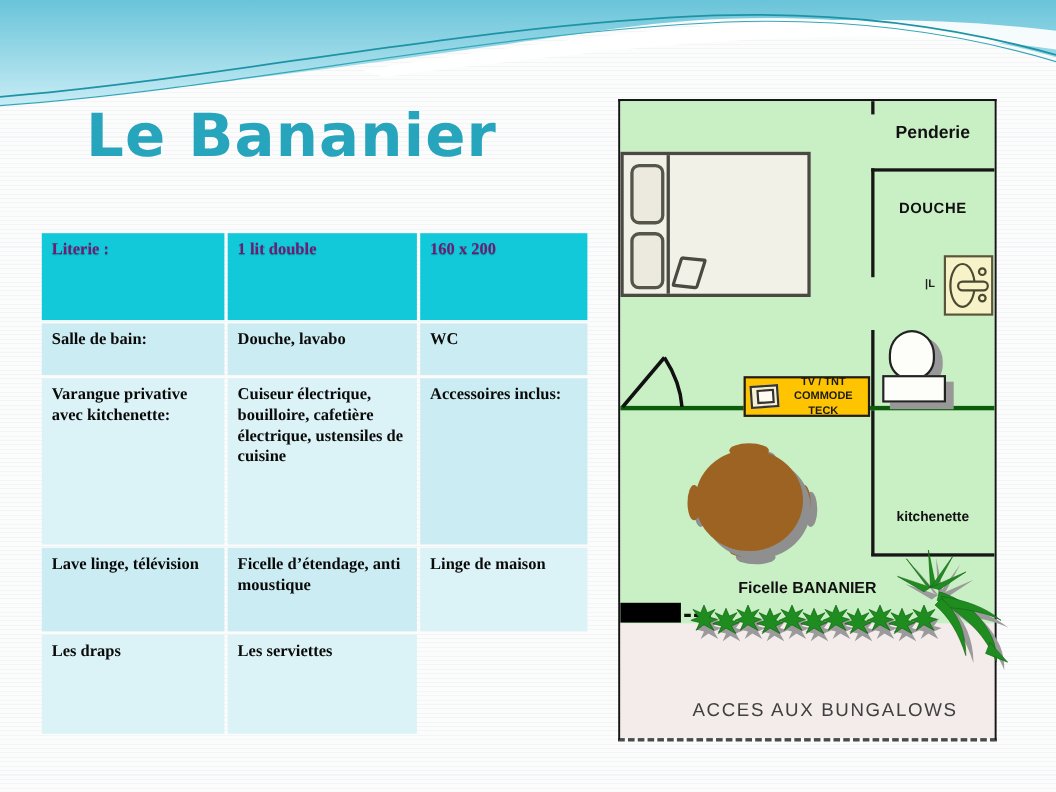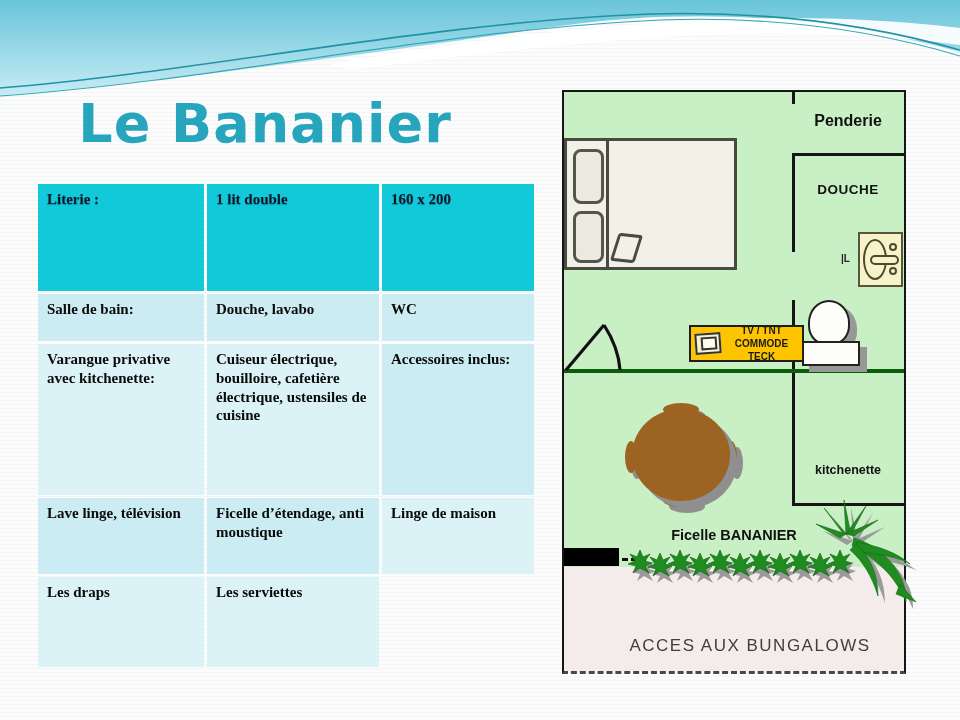--- a/index.html
+++ b/index.html
@@ -27,21 +27,21 @@
     display:grid;
     grid-template-columns:166px 172px 152px;
     grid-template-rows:107px 47px 151px 76px 90px;
     gap:3px;
   }
   .cell{
     padding:6px 10px 4px 9px;
     font-family:"Liberation Serif",serif;
     font-weight:700;font-size:15px;line-height:1.25;color:#0a0a0a;
   }
-  .cell.hdr{background:#12c9d9;color:#0f172a;text-shadow:0 1px 1px rgba(0,70,80,.45);}
+  .cell.hdr{background:#12c9d9;color:#701a75;text-shadow:0 1px 1px rgba(0,70,80,.45);margin-top:28px;}
   .cell.ta{background:#cbecf2;}
   .cell.tb{background:#dbf2f6;}
   
   .plan{
     position:absolute;left:562px;top:90px;width:340px;height:579px;z-index:2;
     border:2px solid #161616;border-bottom:3px dashed #4a4a4a;
   }
   .plan .abs{position:absolute;}
   .room-green{left:0;top:0;width:340px;height:475px;background:#c9efc4;}
   .path-pink{left:0;top:475px;width:340px;height:104px;background:#f4ebeb;}
@@ -55,21 +55,21 @@
   .lbl-acces{left:0;top:544px;width:340px;font-size:17px;font-weight:400;color:#3f3f3f;letter-spacing:1.5px;text-align:center;margin-left:16px;}
   .lbl-doormark{left:277px;top:161px;font-size:10px;font-weight:700;color:#222;}
   
   .bed{left:0px;top:46px;width:173px;height:132px;border:3px solid #4a4a42;background:#f2f1e8;box-sizing:border-box;}
   .bed .divider{position:absolute;left:39px;top:0;width:3px;height:126px;background:#4a4a42;}
   .pillow{position:absolute;left:6px;width:31px;border:3px solid #55554b;border-radius:8px;background:#eceade;box-sizing:border-box;}
   .pillow.p1{top:8px;height:55px;}
   .pillow.p2{top:70px;height:52px;}
   .bed .fold{position:absolute;left:47px;top:93px;width:25px;height:28px;border:3px solid #4a4a42;background:#f2f1e8;box-sizing:border-box;transform:skewX(-12deg) rotate(6deg);border-radius:3px;}
   
-  .commode{left:112px;top:233px;width:115px;height:37px;background:#ffc400;border:2px solid #1d1d1d;box-sizing:border-box;display:flex;align-items:center;margin-left:13px;}
+  .commode{left:112px;top:250px;width:115px;height:37px;background:#ffc400;border:2px solid #1d1d1d;box-sizing:border-box;display:flex;align-items:center;}
   .tv-icon{width:26px;height:21px;margin-left:4px;border:2px solid #333;background:#f5f0cf;box-sizing:border-box;transform:rotate(-4deg);position:relative;flex:none;}
   .tv-icon .screen{position:absolute;left:4px;top:2px;right:2px;bottom:2px;border:2px solid #333;background:#fffdf0;box-sizing:border-box;}
   .commode .txt{flex:1;text-align:center;font-size:10px;font-weight:700;color:#1a1a1a;line-height:1.3;}
   
   .toilet-bowl{left:244px;top:208px;width:42px;height:45px;background:#fdfdfa;border:2.5px solid #222;border-radius:50% 50% 42% 42%;box-sizing:border-box;box-shadow:7px 6px 0 #989898;}
   .toilet-tank{left:238px;top:249px;width:58px;height:25px;background:#fdfdfa;border:2.5px solid #222;box-sizing:border-box;box-shadow:7px 6px 0 #989898;}
   
   .sink{left:294px;top:140px;width:45px;height:55px;background:#f7f2c8;border:2px solid #56563a;box-sizing:border-box;}
   .sink .basin{position:absolute;left:3px;top:5px;width:24px;height:41px;border:2px solid #4a4a30;border-radius:50%;box-sizing:border-box;}
   .sink .knob{position:absolute;width:8px;height:8px;border:2px solid #4a4a30;border-radius:50%;box-sizing:border-box;right:4px;}

